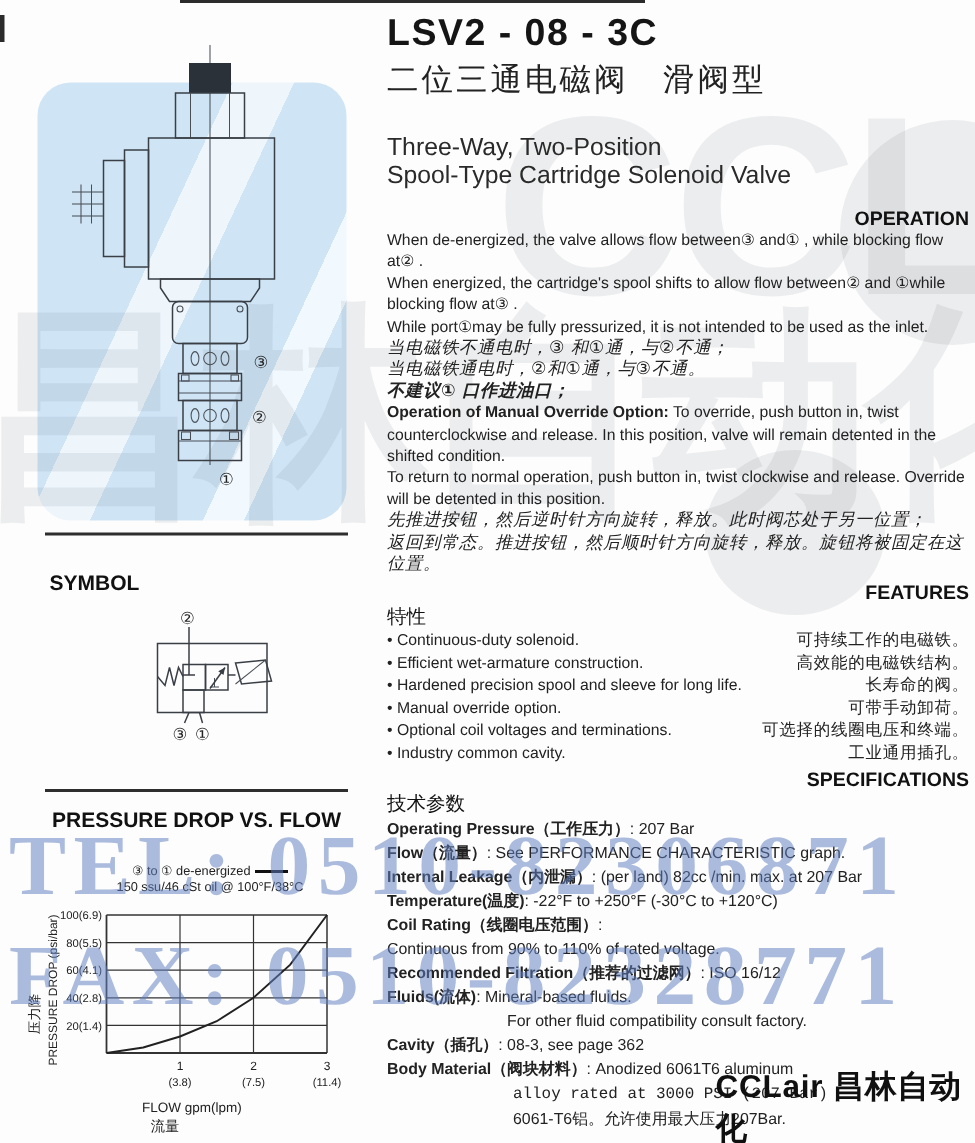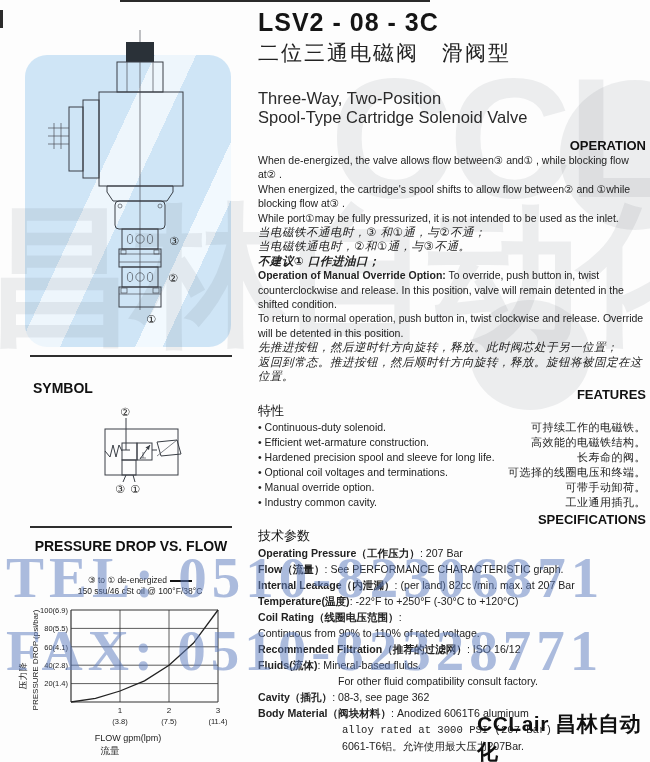--- a/index.html
+++ b/index.html
@@ -217,26 +217,26 @@
         </div>
         <div class="feat-row">
           <span class="feat-en">Efficient wet-armature construction.</span>
           <span class="feat-cn">高效能的电磁铁结构。</span>
         </div>
         <div class="feat-row">
           <span class="feat-en">Hardened precision spool and sleeve for long life.</span>
           <span class="feat-cn">长寿命的阀。</span>
         </div>
         <div class="feat-row">
+          <span class="feat-en">Manual override option.</span>
+          <span class="feat-cn">可带手动卸荷。</span>
+        </div>
+        <div class="feat-row">
           <span class="feat-en">Optional coil voltages and terminations.</span>
           <span class="feat-cn">可选择的线圈电压和终端。</span>
-        </div>
-        <div class="feat-row">
-          <span class="feat-en">Manual override option.</span>
-          <span class="feat-cn">可带手动卸荷。</span>
         </div>
         <div class="feat-row">
           <span class="feat-en">Industry common cavity.</span>
           <span class="feat-cn">工业通用插孔。</span>
         </div>
       </div>
 
     <div class="sec-h" style="margin-top:2px;">SPECIFICATIONS</div>
     <div class="sec-h-cn">技术参数</div>
     <div id="spec-body">

